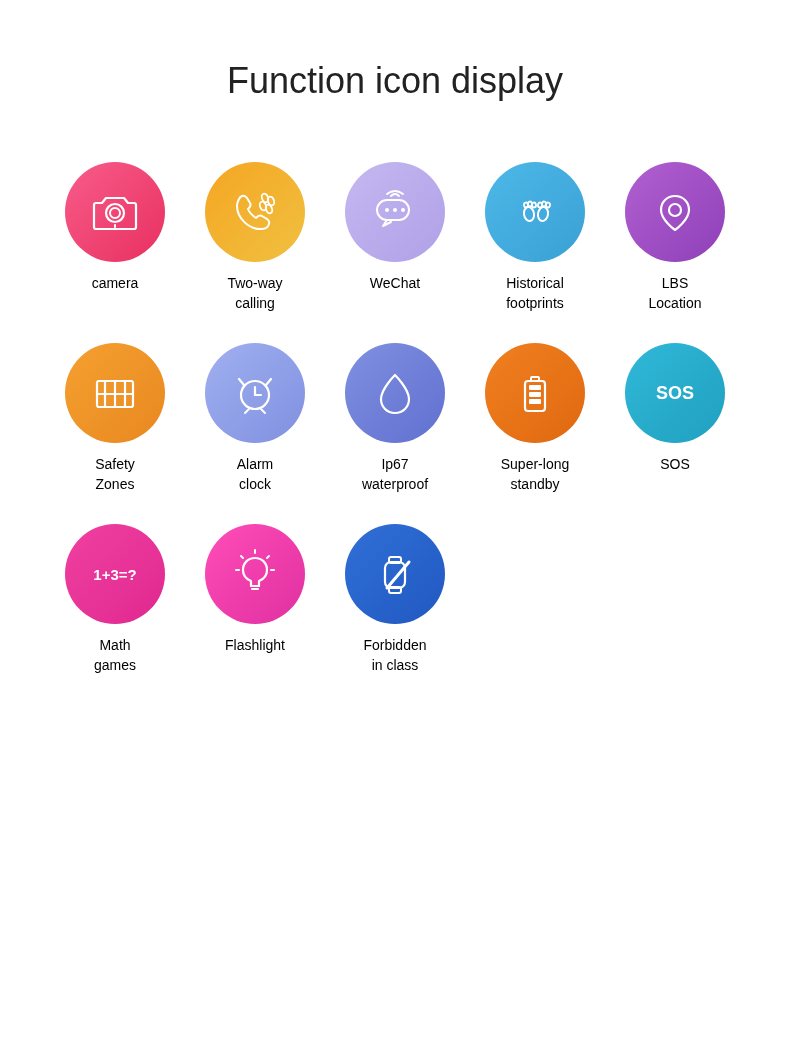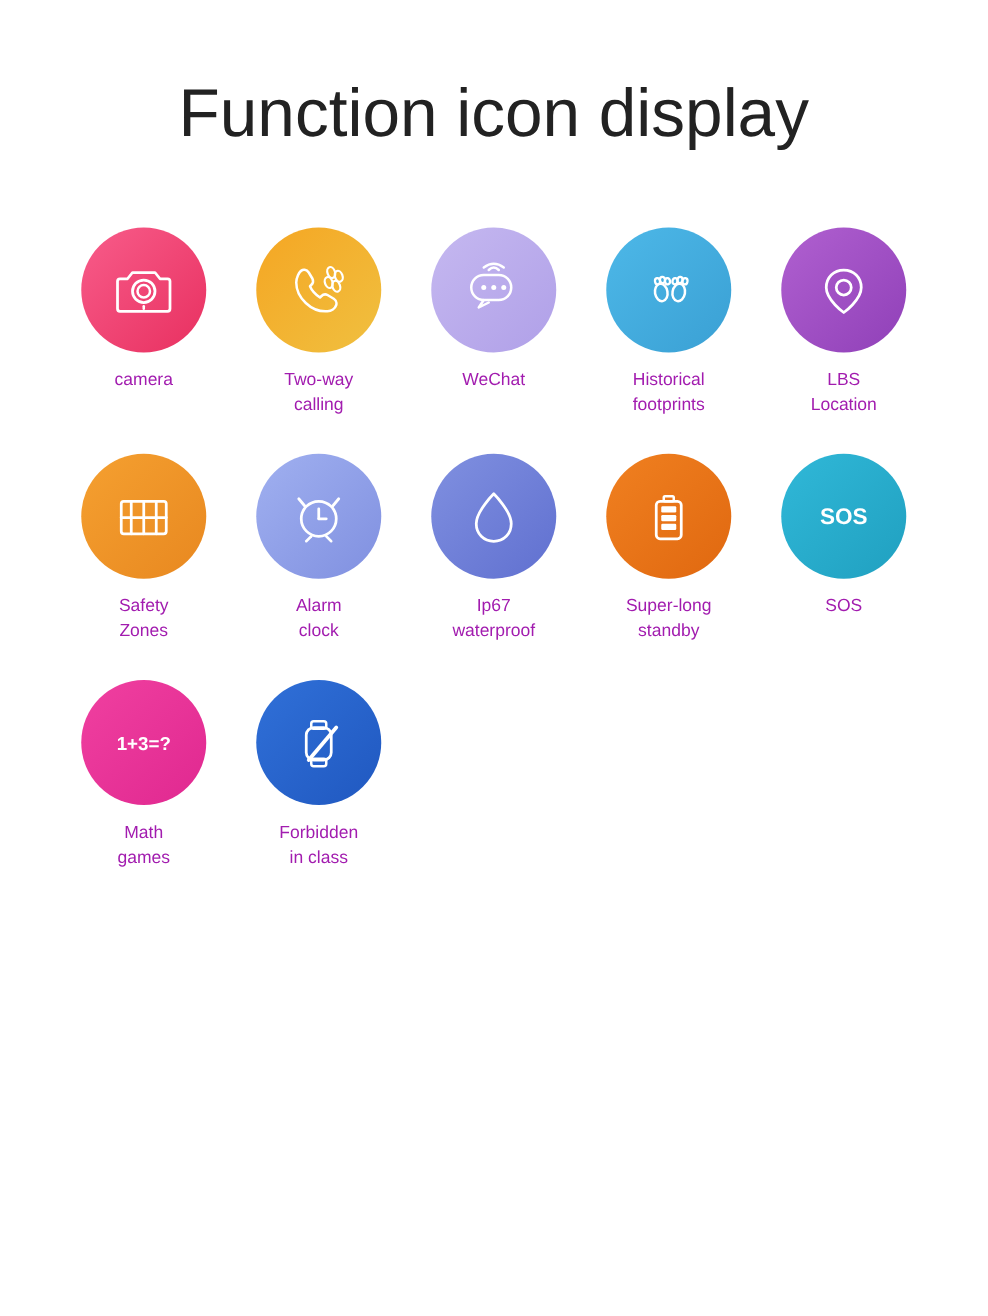--- a/index.html
+++ b/index.html
@@ -6,21 +6,21 @@
     body {
       width: 790px;
       min-height: 1053px;
       background: #ffffff;
       font-family: 'Arial', sans-serif;
       display: flex;
       flex-direction: column;
       align-items: center;
     }
     .page-title {
-      font-size: 54px;
+      font-size: 36px;
       font-weight: 500;
       color: #222222;
       margin-top: 60px;
       margin-bottom: 60px;
       text-align: center;
     }
     .icon-grid {
       display: grid;
       grid-template-columns: repeat(5, 120px);
       gap: 30px 20px;
@@ -37,21 +37,21 @@
       width: 100px;
       height: 100px;
       border-radius: 50%;
       display: flex;
       align-items: center;
       justify-content: center;
       flex-shrink: 0;
     }
     .icon-label {
       font-size: 14px;
-      color: #a21caf;
+      color: #000000;
       text-align: center;
       line-height: 1.4;
     }
     
     .grad-pink-red {
       background: linear-gradient(135deg, #f85c8a, #e83060);
     }
     .grad-orange-yellow {
       background: linear-gradient(135deg, #f5a623, #f0c040);
     }
@@ -253,20 +253,37 @@
 
   <div class="icon-item">
     <div class="icon-circle grad-pink-magenta">
       <svg width="56" height="56" viewBox="0 0 56 56">
         <text x="28" y="34" text-anchor="middle" font-size="15" font-weight="bold" fill="white" stroke="none" font-family="Arial, sans-serif">1+3=?</text>
       </svg>
     </div>
     <span class="icon-label">Math<br>games</span>
   </div>
 
+  <div class="icon-item">
+    <div class="icon-circle grad-hot-pink">
+      <svg width="56" height="56" viewBox="0 0 56 56">
+
+        <path d="M28 12 C21 12 16 17 16 24 C16 29 19 33 24 35 L24 40 L32 40 L32 35 C37 33 40 29 40 24 C40 17 35 12 28 12Z" stroke="white" stroke-width="2.2"></path>
+        <line x1="24" y1="40" x2="32" y2="40" stroke="white" stroke-width="2"></line>
+        <line x1="25" y1="43" x2="31" y2="43" stroke="white" stroke-width="2"></line>
+
+        <line x1="28" y1="7" x2="28" y2="4" stroke="white" stroke-width="2"></line>
+        <line x1="40" y1="12" x2="42" y2="10" stroke="white" stroke-width="2"></line>
+        <line x1="16" y1="12" x2="14" y2="10" stroke="white" stroke-width="2"></line>
+        <line x1="44" y1="24" x2="47" y2="24" stroke="white" stroke-width="2"></line>
+        <line x1="12" y1="24" x2="9" y2="24" stroke="white" stroke-width="2"></line>
+      </svg>
+    </div>
+    <span class="icon-label">Flashlight</span>
+  </div>
 
   <div class="icon-item">
     <div class="icon-circle grad-blue-dark">
       <svg width="56" height="56" viewBox="0 0 56 56">
 
         <rect x="18" y="16" width="20" height="26" rx="6" stroke="white" stroke-width="2.2"></rect>
 
         <rect x="22" y="11" width="12" height="6" rx="2" stroke="white" stroke-width="2"></rect>
 
         <rect x="22" y="41" width="12" height="6" rx="2" stroke="white" stroke-width="2"></rect>

